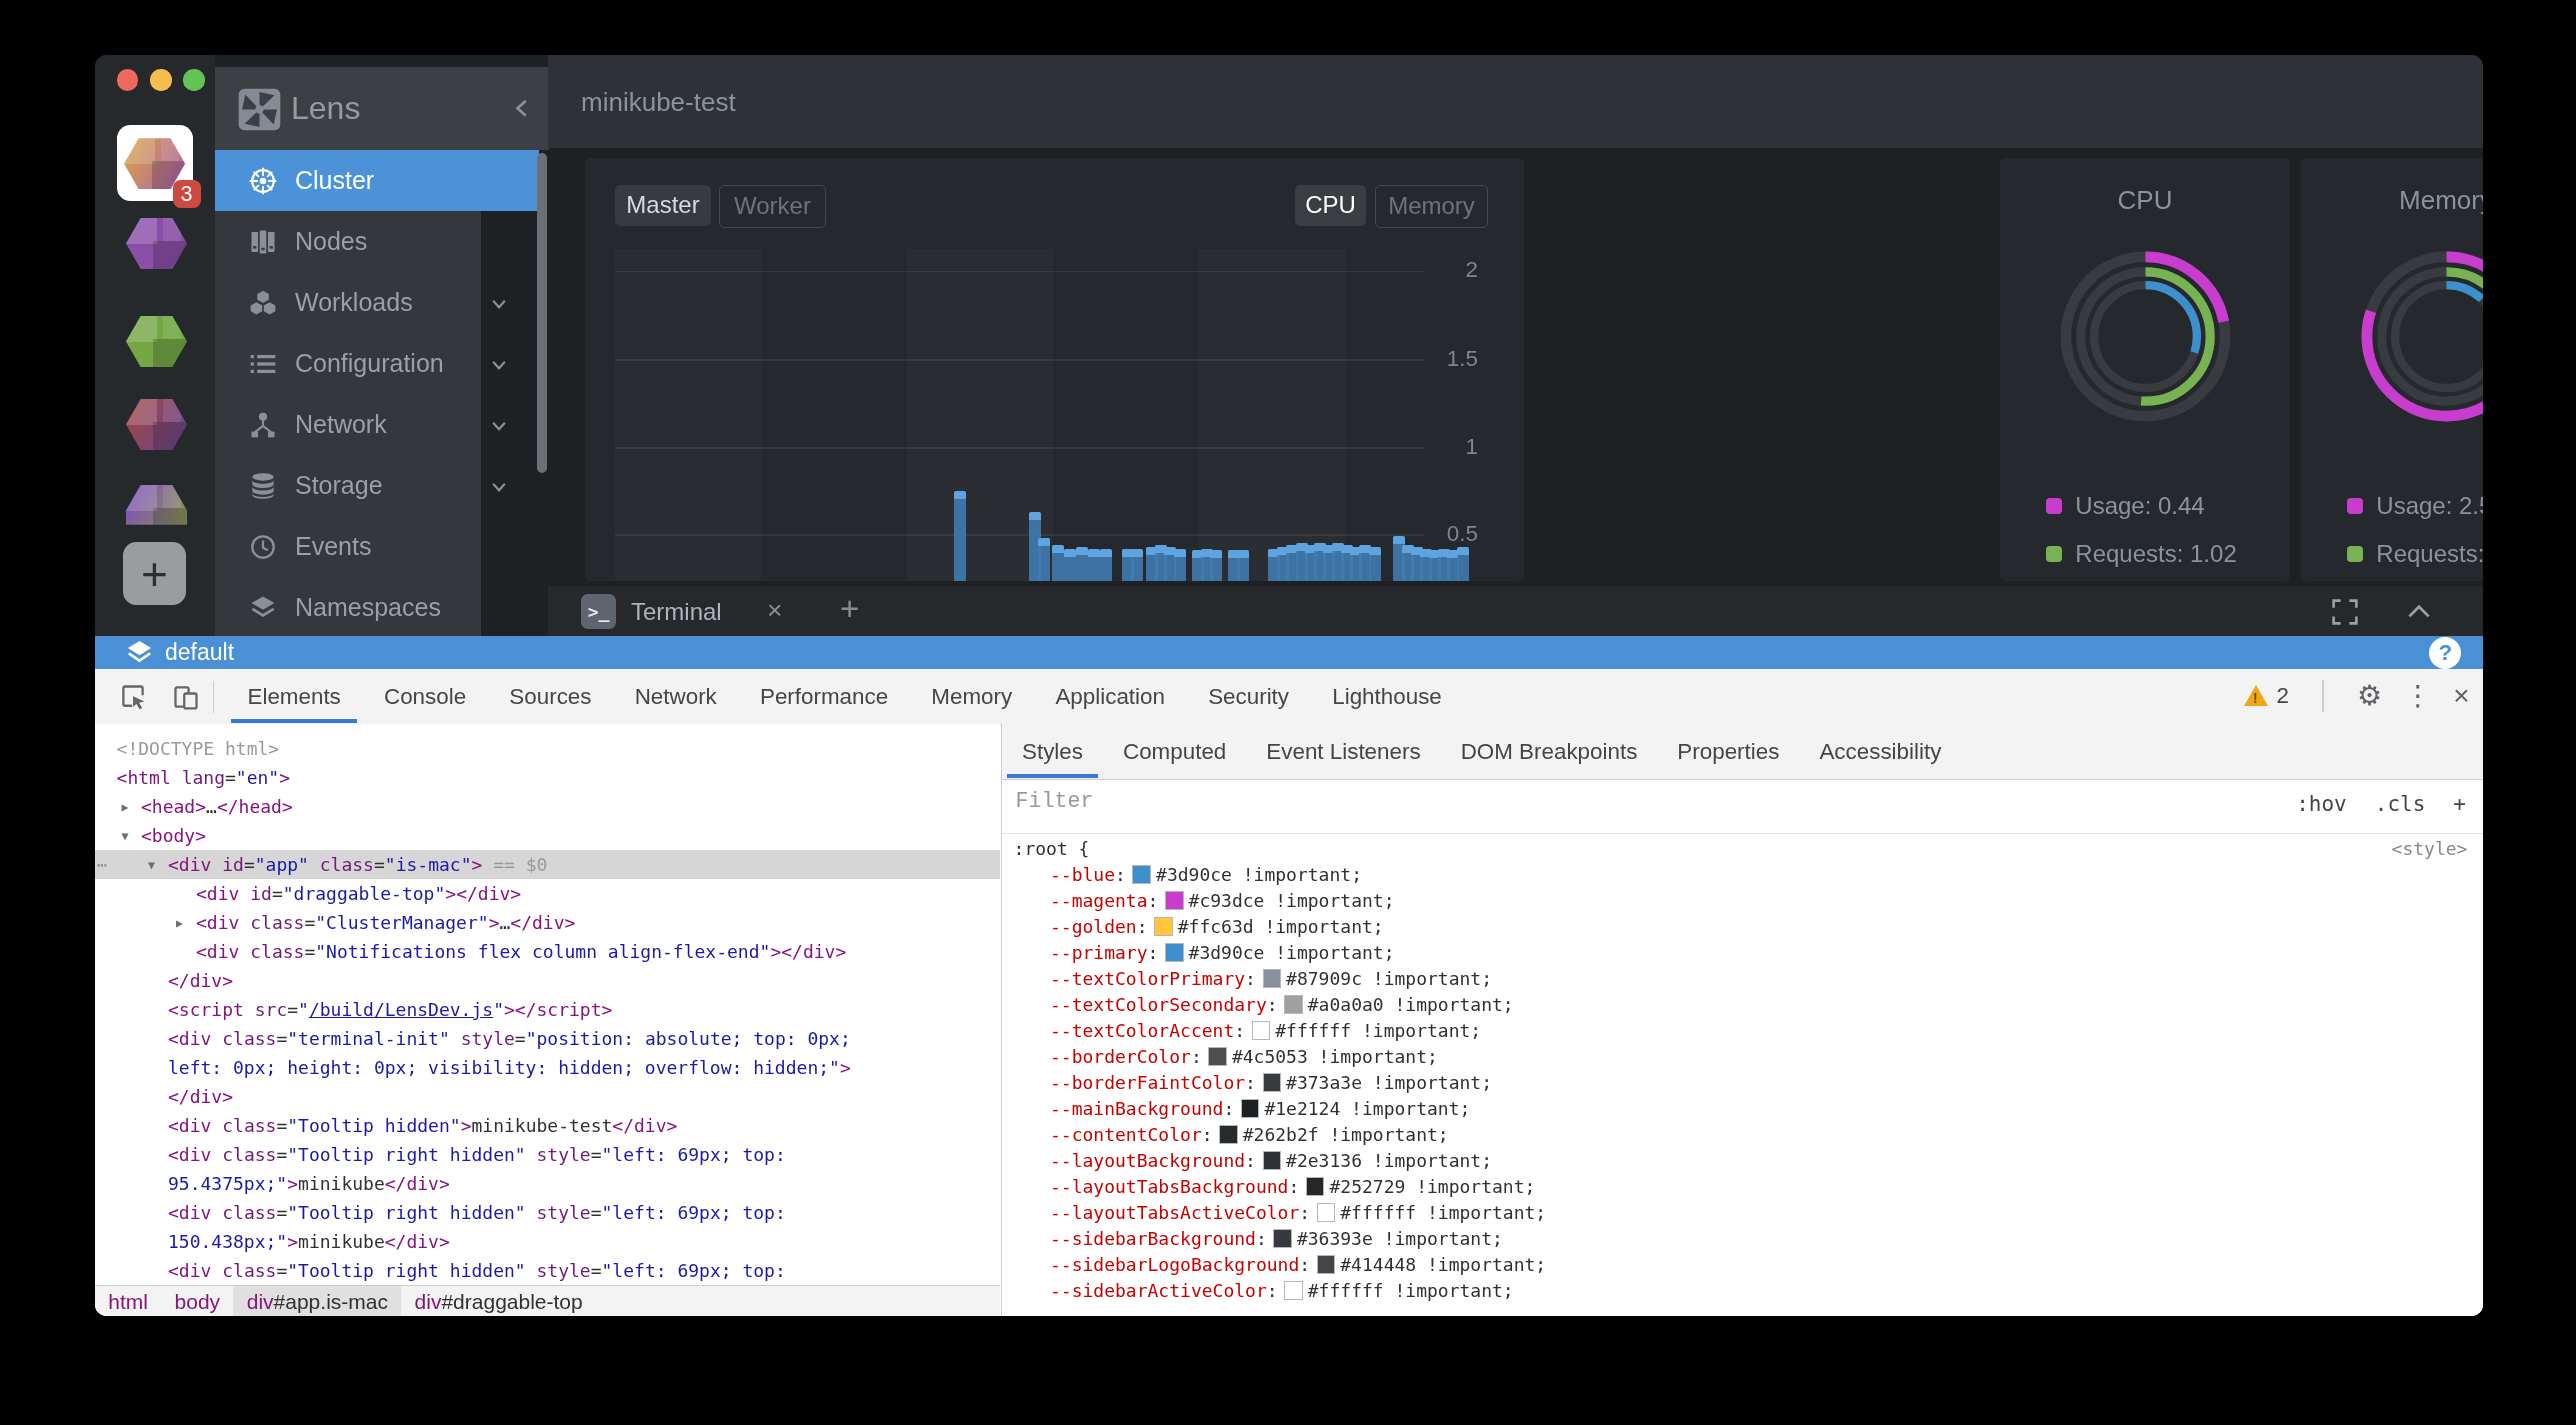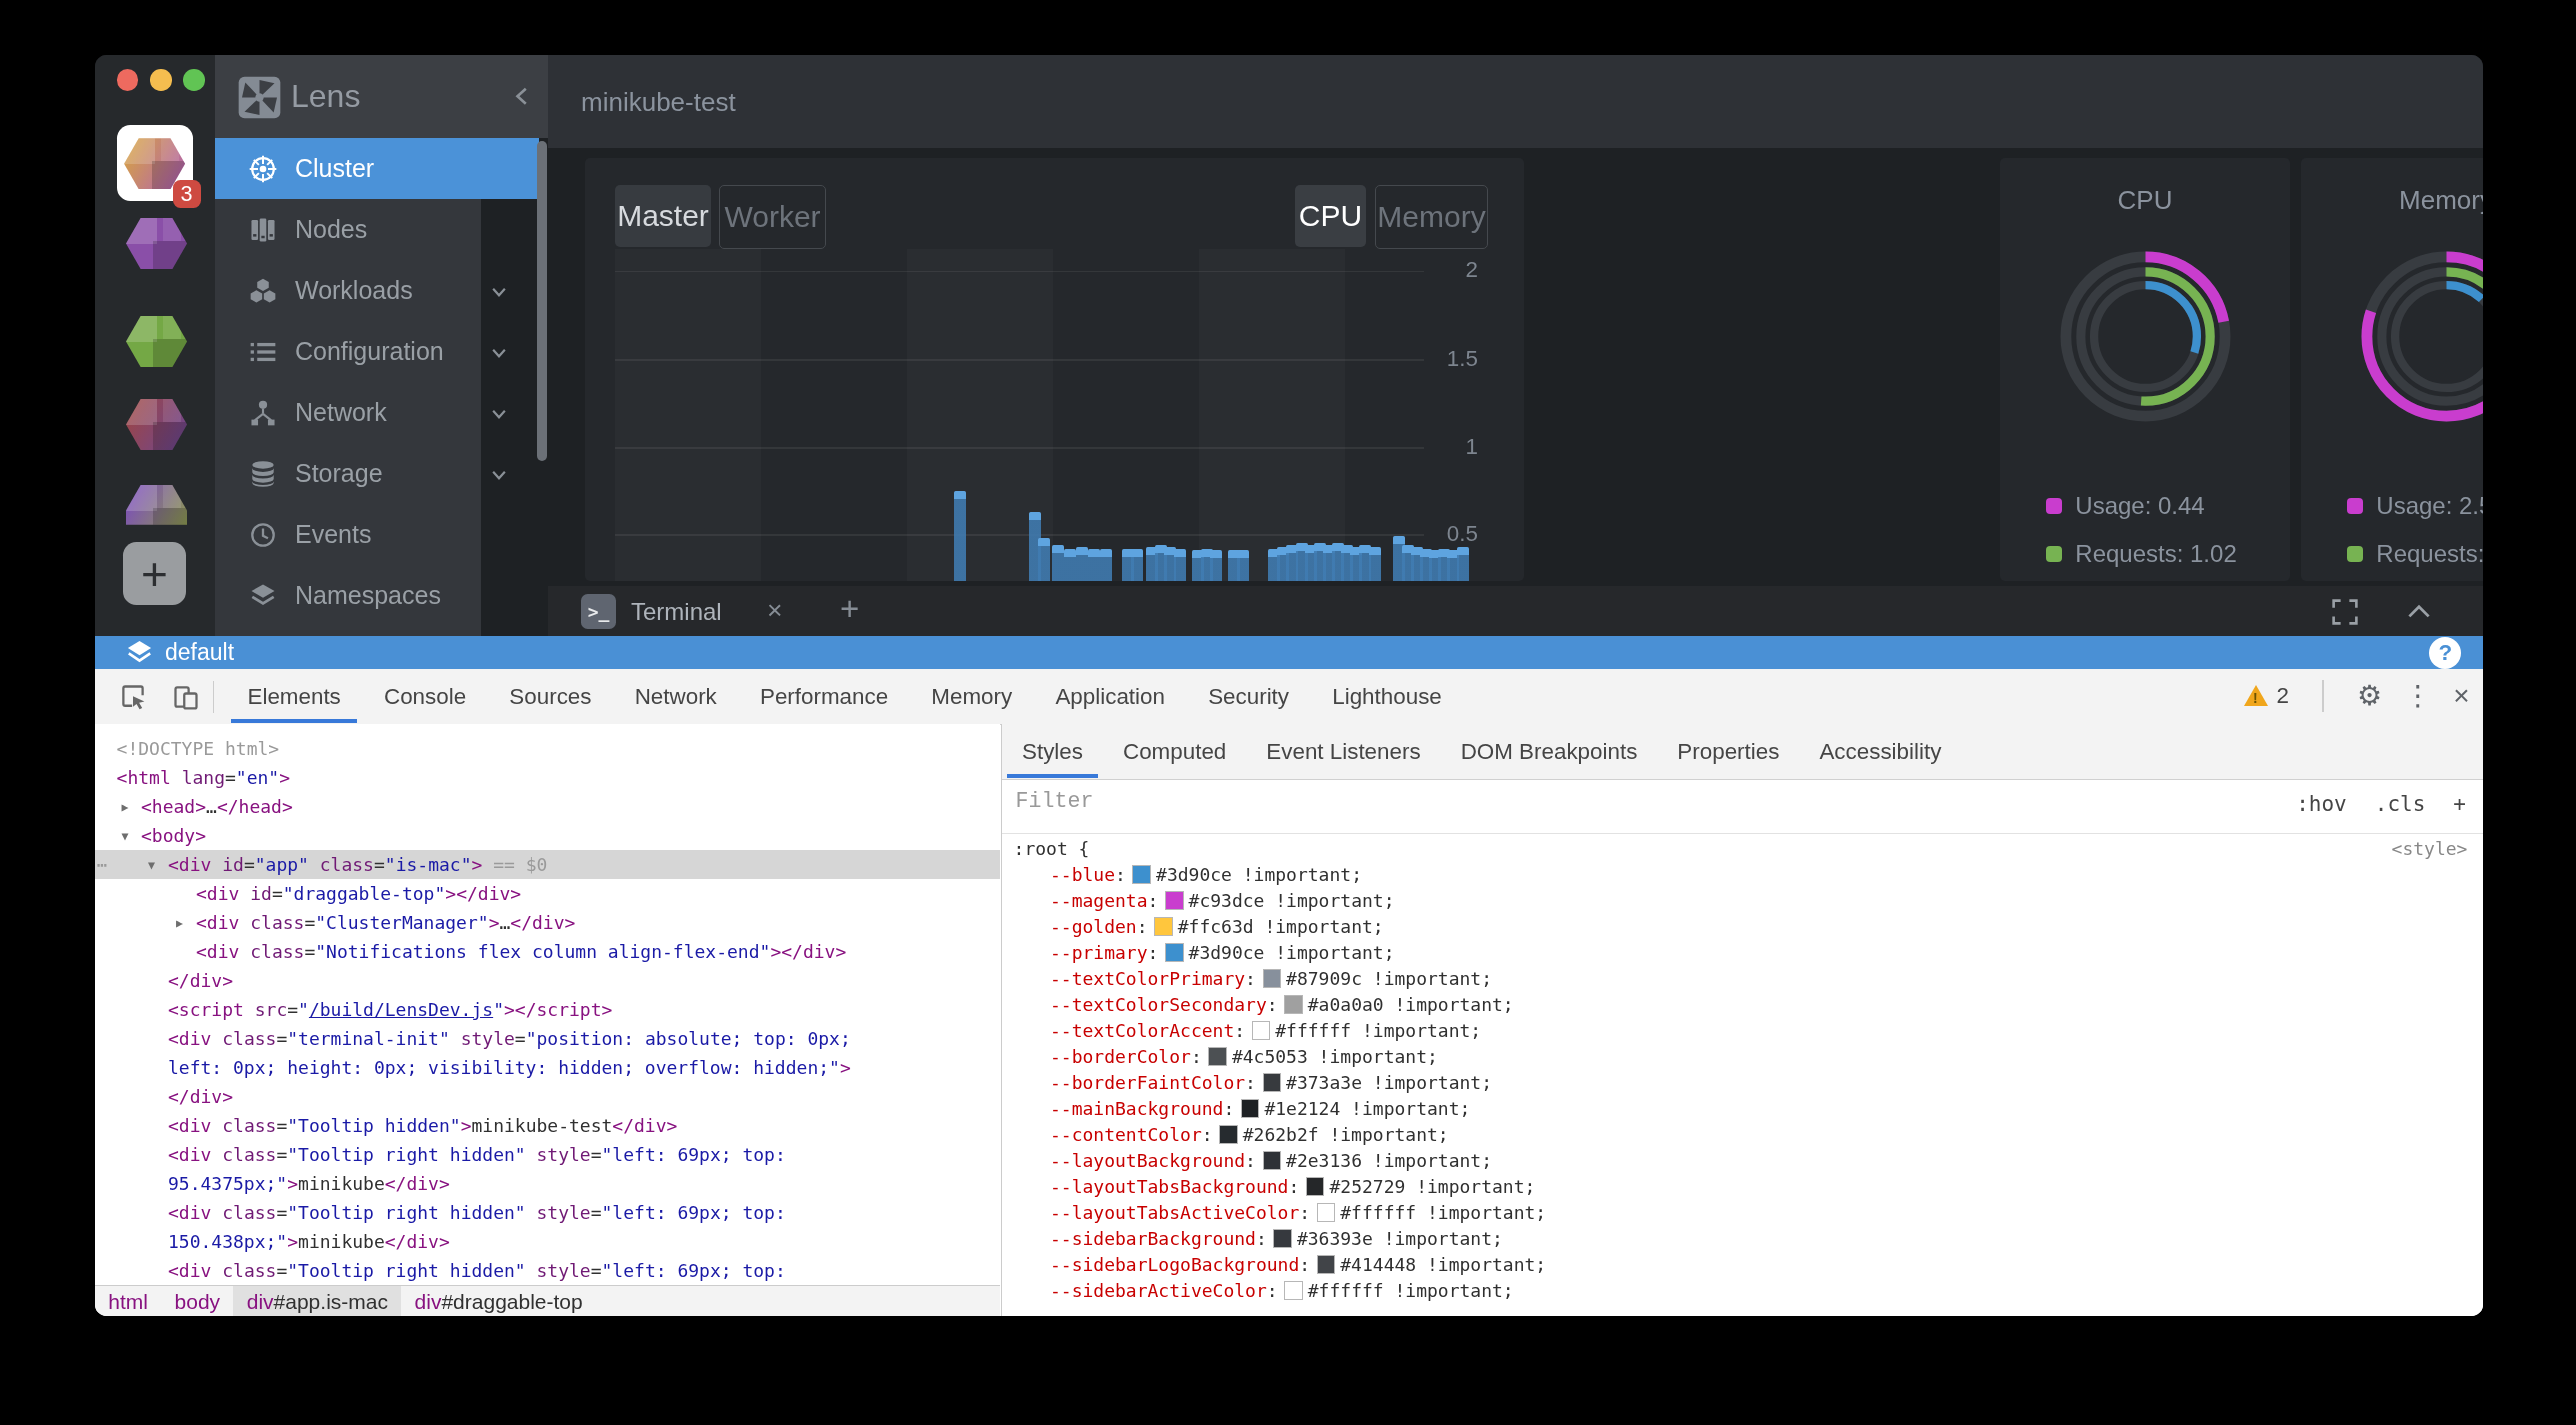--- a/index.html
+++ b/index.html
@@ -14,37 +14,37 @@
   .railbox{position:absolute;left:21.6px;width:76px;height:76px;border-radius:13.3px;background:#fff;}
   .hexwrap{position:absolute;left:31px;width:61px;height:51px;}
   .hex{width:100%;height:100%;clip-path:polygon(24% 0,76% 0,100% 50%,76% 100%,24% 100%,0 50%);position:relative;}
   .hex .t1{position:absolute;left:0;top:0;width:50%;height:50%;background:rgba(255,255,255,.18);}
   .hex .t2{position:absolute;right:0;bottom:0;width:55%;height:55%;background:rgba(0,0,0,.18);}
   .hex .t3{position:absolute;right:10%;top:0;width:30%;height:45%;background:rgba(255,255,255,.10);}
   .badge{position:absolute;border-radius:7.5px;background:#ce4a41;color:#fff;font-size:21.6px;
          display:flex;align-items:center;justify-content:center;}
   .addbtn{position:absolute;left:28px;width:63px;height:63px;border-radius:13.3px;background:#9a9da0;
           color:#2c2e31;font-size:46px;font-weight:400;display:flex;align-items:center;justify-content:center;}
-  .sidebar{position:absolute;left:120px;top:0;width:266px;height:581px;background:#34373c;}
+  .sidebar{position:absolute;left:120px;top:12px;width:266px;height:581px;background:#34373c;}
   .logostrip{position:absolute;left:0;top:0;width:334px;height:83px;background:#3c3f44;}
   .brand{position:absolute;left:76px;top:23px;font-size:32px;color:#959ba3;}
   .collapse{position:absolute;left:295px;top:28px;}
   .nav{position:absolute;left:0;top:83px;width:334px;}
   .navrow{position:relative;height:61px;display:flex;align-items:center;color:#9aa0a6;font-size:25px;}
   .navrow.active{background:#4b92d8;color:#fff;width:324px;}
   .navrow .nicon{position:absolute;left:33px;width:30px;height:30px;display:flex;align-items:center;justify-content:center;}
   .navrow .nlabel{position:absolute;left:80px;}
   .navrow .nchev{position:absolute;left:274px;top:21.6px;}
   .sscroll{position:absolute;left:322px;top:86px;width:10px;height:320px;border-radius:5px;background:#6b7077;}
   .main{position:absolute;left:453px;top:0;width:1935px;height:581px;}
   .apphead{position:absolute;left:0;top:0;width:1935px;height:93px;background:#2e3136;}
   .apptitle{position:absolute;left:33px;top:32px;font-size:26px;color:#8b939e;}
   .panel{position:absolute;background:#25282c;border-radius:5px;}
   .chartpanel{left:37px;top:103px;width:939px;height:423px;}
-  .pillbtn{position:absolute;top:26.6px;height:62px;border-radius:5px;font-size:30px;display:flex;
+  .pillbtn{position:absolute;top:26.6px;height:41px;border-radius:5px;font-size:24px;display:flex;
            align-items:center;justify-content:center;color:#878e98;}
   .pillbtn.solid{background:#373b40;color:#d7dade;}
   .pillbtn.soliddark{background:#3a3e43;color:#fff;}
   .pillbtn.outline{border:1.7px solid #45494e;color:#6d737b;}
   .plot{position:absolute;left:30px;top:91px;width:875px;height:332px;overflow:hidden;
         background:repeating-linear-gradient(90deg,rgba(255,255,255,.025) 0 146px,rgba(255,255,255,0) 146px 292px);}
   .gline{position:absolute;left:0;width:809px;height:1.7px;background:rgba(255,255,255,.07);}
   .glabel{position:absolute;width:58px;text-align:right;left:805px;font-size:22.4px;color:#7d858f;margin-top:-13.3px;}
   .bar{position:absolute;width:12.4px;border-radius:1.7px 1.7px 0 0;
        background:linear-gradient(#5ea4e0 0 8.3px,rgba(64,124,178,.88) 8.3px);}

